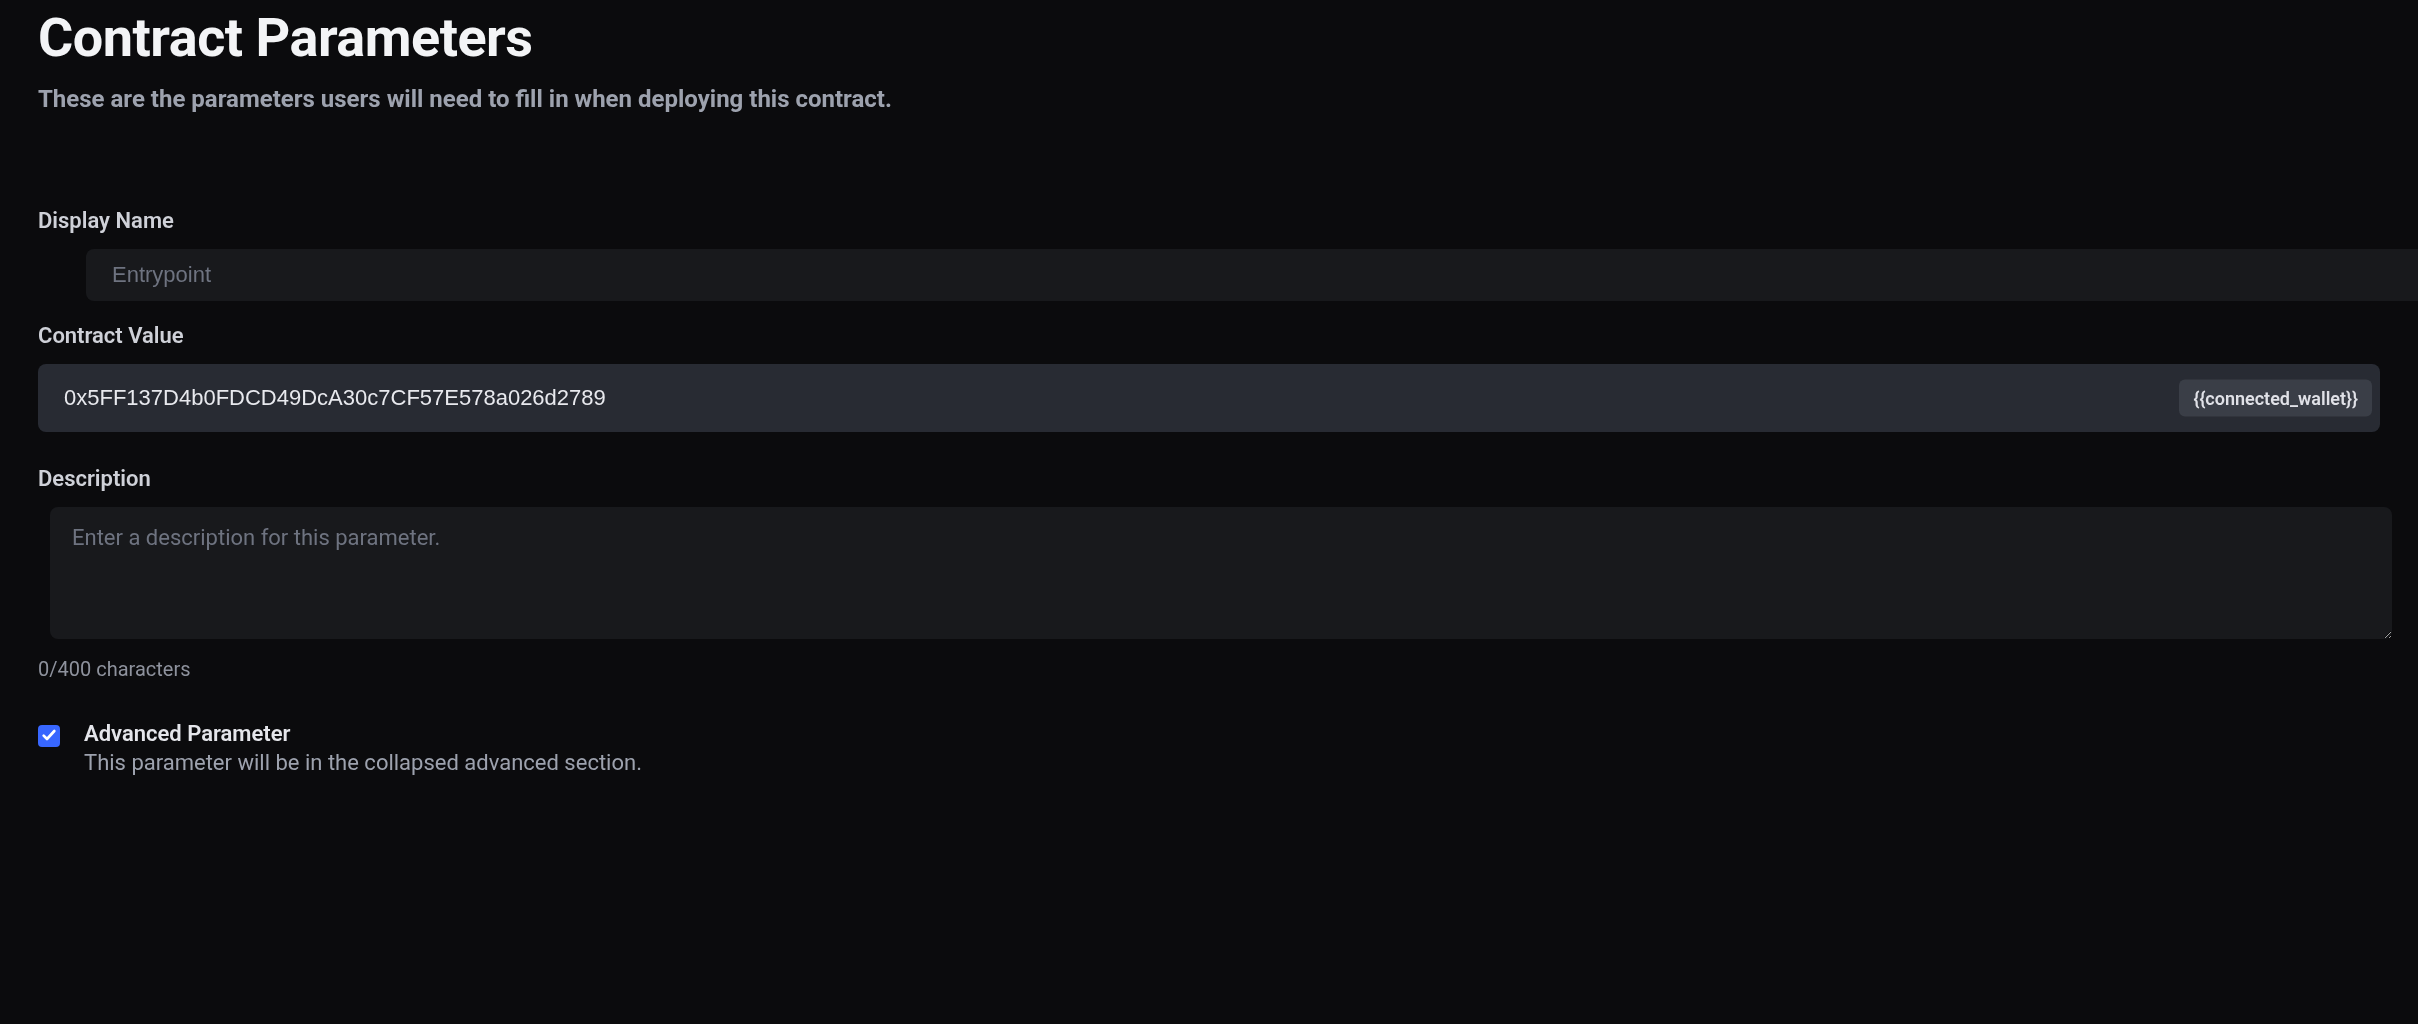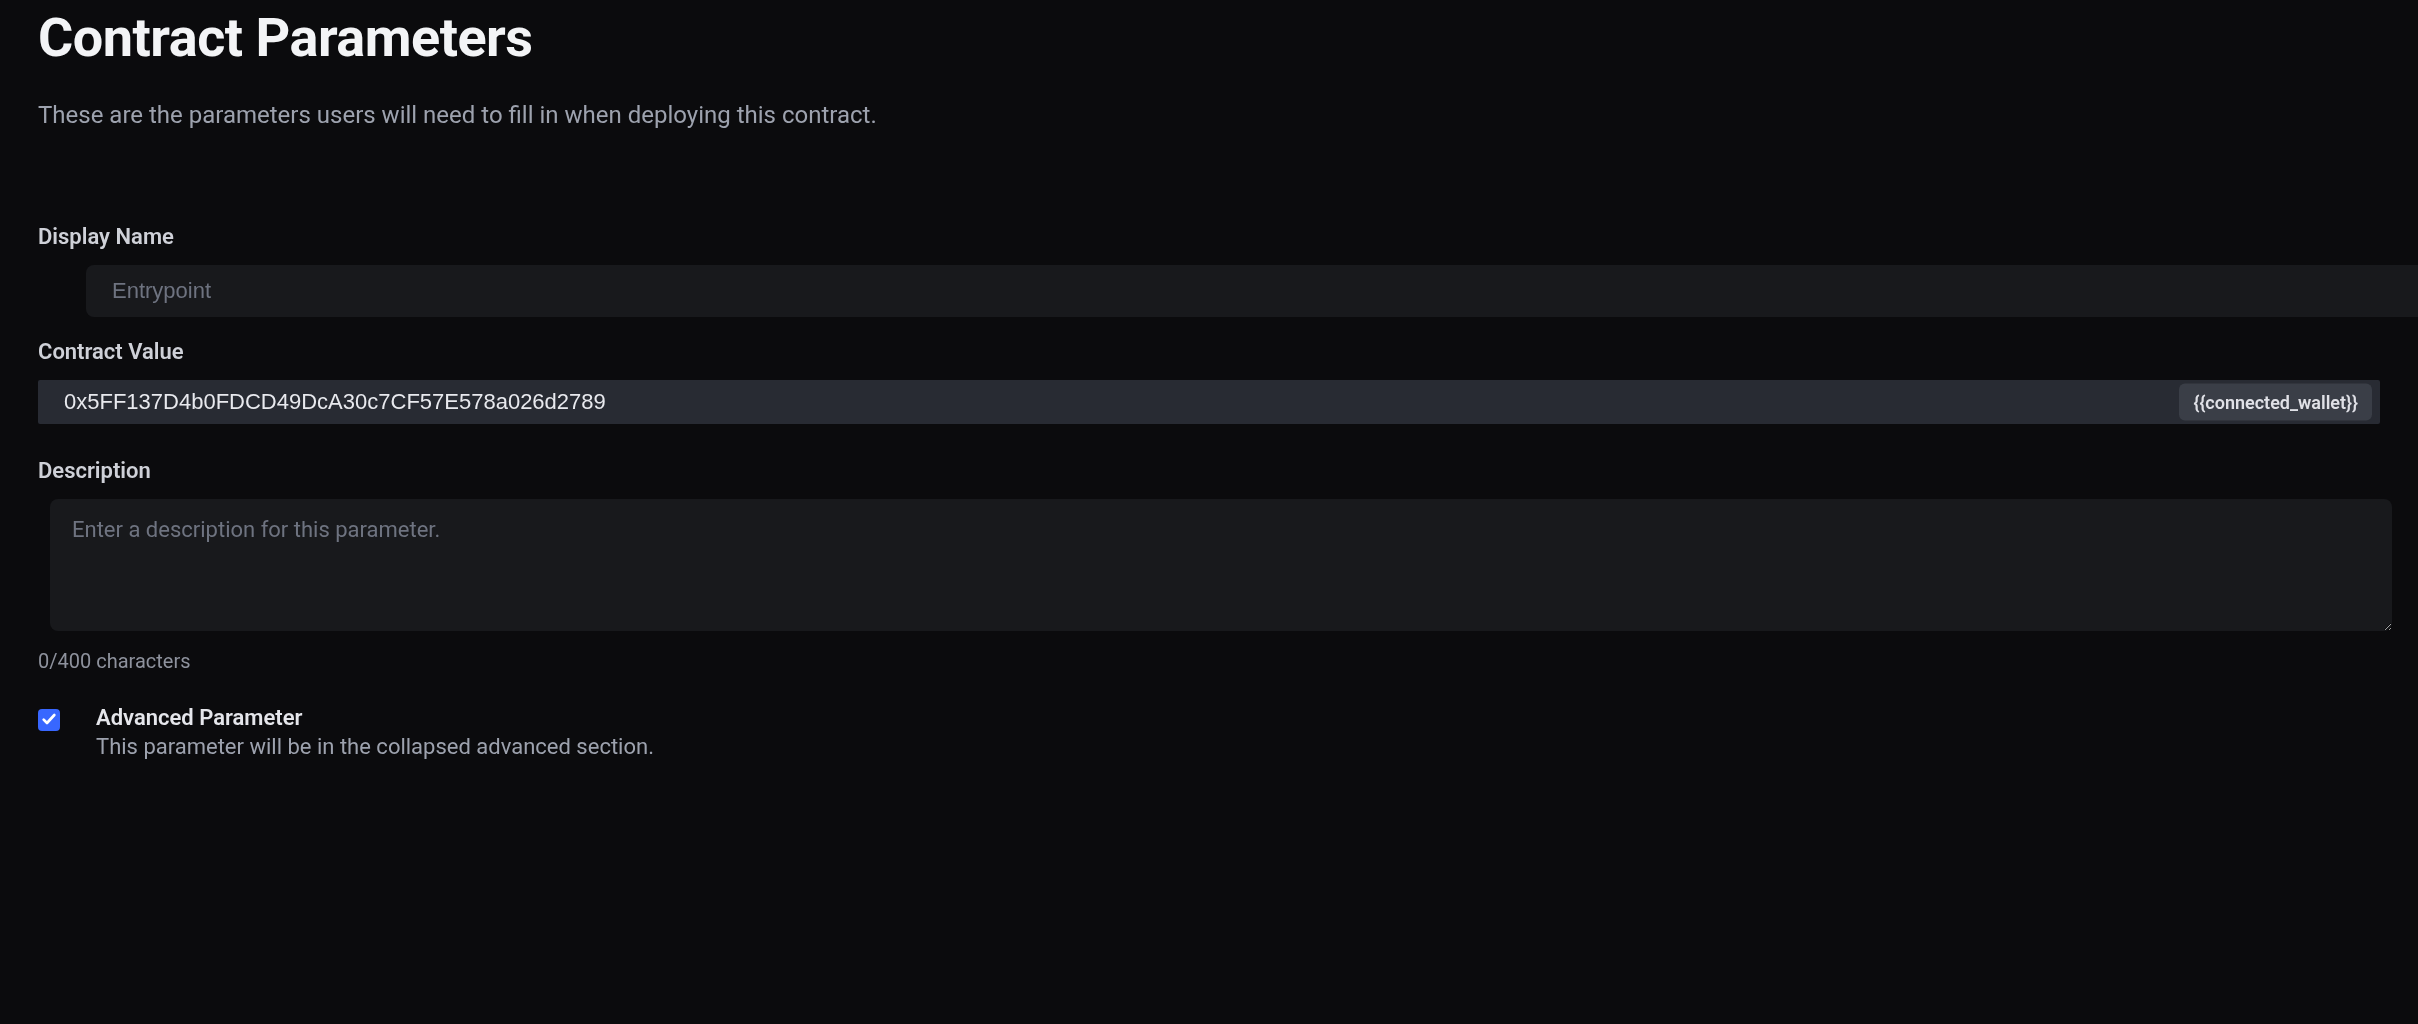--- a/index.html
+++ b/index.html
@@ -13,22 +13,22 @@
     .page-title {
       font-size: 54px;
       font-weight: 700;
       letter-spacing: -0.5px;
       color: #f3f4f6;
       margin-top: 6px;
     }
     .page-subtitle {
       font-size: 24px;
       color: #9da2ae;
-      margin-top: 32px;
-      font-weight: 400;
+      margin-top: 16px;
+      font-weight: 700;
     }
     .param-block { margin-top: 95px; }
     .param-header {
       display: flex;
       align-items: baseline;
       justify-content: space-between;
     }
     .param-name {
       font-size: 32px;
       font-weight: 700;
@@ -68,24 +68,24 @@
       outline: none;
       margin-left: 48px;
     }
     .text-input::placeholder { color: #6e7380; }
     .default-value-wrap {
       position: relative;
       width: 100%;
     }
     .default-value-input {
       width: 100%;
-      height: 44px;
+      height: 68px;
       background: #282b33;
       border: none;
-      border-radius: 2px;
+      border-radius: 8px;
       color: #e8e9ee;
       font-size: 22px;
       padding: 0 26px;
       padding-right: 210px;
       outline: none;
       text-overflow: clip;
       white-space: nowrap;
       overflow: hidden;
     }
     .token-chip {
@@ -120,22 +120,22 @@
     }
     .textarea-input::placeholder { color: #6e7380; }
     .char-count {
       font-size: 20px;
       color: #8e929d;
       margin-top: 14px;
     }
     .adv-row {
       display: flex;
       align-items: flex-start;
-      gap: 36px;
-      margin-top: 32px;
+      gap: 24px;
+      margin-top: 40px;
     }
     .checkbox {
       width: 22px;
       height: 22px;
       background: #3867ff;
       border-radius: 4px;
       display: inline-flex;
       align-items: center;
       justify-content: center;
       cursor: pointer;

